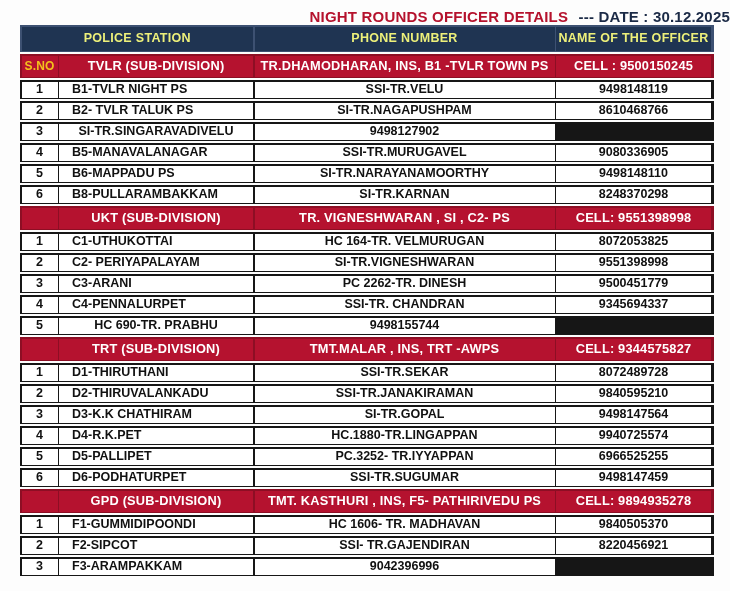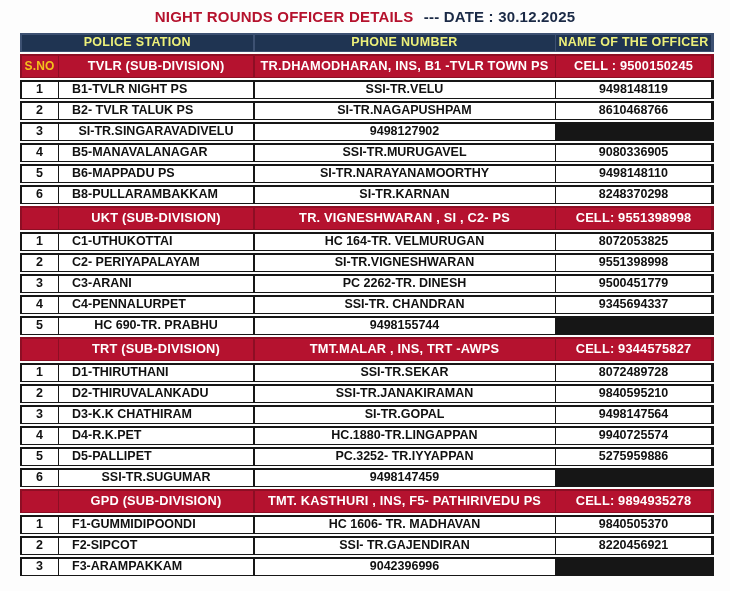--- a/index.html
+++ b/index.html
@@ -4,30 +4,30 @@
 <style>
   :root{
     --navy:#1f3452; --red:#b5122f; --red-line:#8d0e24; --navy-line:#3d5172;
     --hdr-yellow:#edf07a; --sno-yellow:#f2c21c; --title-red:#b5122d;
     --title-dark:#1b2a46; --line:#161616;
   }
   *{box-sizing:border-box;margin:0;padding:0;}
   html,body{width:730px;background:#fdfdfd;font-family:"Liberation Sans",sans-serif;}
   body{min-height:591px;}
   .page{width:730px;padding-top:8px;}
-  .title{width:100%;text-align:center;font-size:15px;font-weight:700;letter-spacing:.2px;margin-bottom:8px;}
+  .title{width:100%;text-align:right;font-size:15px;font-weight:700;letter-spacing:.2px;}
   .t-red{color:var(--title-red);}
   .t-dark{color:var(--title-dark);margin-left:6px;}
   .table{margin-left:20px;width:694px;}
   .row{display:grid;grid-template-columns:36px 194px 300px 155px;gap:1.5px;padding:1.5px;margin-bottom:2px;background:var(--line);}
   .row .c{background:#ffffff;color:#111;font-weight:700;display:flex;align-items:center;justify-content:center;font-size:12.5px;line-height:1;height:16px;white-space:nowrap;overflow:hidden;}
   .row.body .st{justify-content:flex-start;padding-left:13px;}
   
   .row.head{background:var(--navy-line);}
-  .row.head .c{background:var(--navy);color:var(--hdr-yellow);height:16px;font-size:12.5px;letter-spacing:.3px;}
+  .row.head .c{background:var(--navy);color:var(--hdr-yellow);height:24px;font-size:12.5px;letter-spacing:.3px;}
   .row.head .span2{grid-column:1 / 3;}
   
   .row.sec{background:var(--red-line);}
   .row.sec .c{background:var(--red);color:#ffffff;height:21px;font-size:12.8px;letter-spacing:.2px;}
   .row.sec .sno{color:var(--sno-yellow);font-size:12px;}
 </style>
 </head>
 <body>
 
 <div class="page">
@@ -149,24 +149,25 @@
     <div class="row body">
       <div class="c">4</div>
       <div class="c st">D4-R.K.PET</div>
       <div class="c">HC.1880-TR.LINGAPPAN</div>
       <div class="c">9940725574</div>
     </div>
     <div class="row body">
       <div class="c">5</div>
       <div class="c st">D5-PALLIPET</div>
       <div class="c">PC.3252- TR.IYYAPPAN</div>
-      <div class="c">5275959886</div>
+      <div class="c">6966525255</div>
     </div>
     <div class="row body">
       <div class="c">6</div>
+      <div class="c st">D6-PODHATURPET</div>
       <div class="c">SSI-TR.SUGUMAR</div>
       <div class="c">9498147459</div>
     </div>
 
     <div class="row sec">
       <div class="c sno"></div>
       <div class="c">GPD (SUB-DIVISION)</div>
       <div class="c">TMT. KASTHURI , INS, F5- PATHIRIVEDU  PS</div>
       <div class="c">CELL: 9894935278</div>
     </div>

